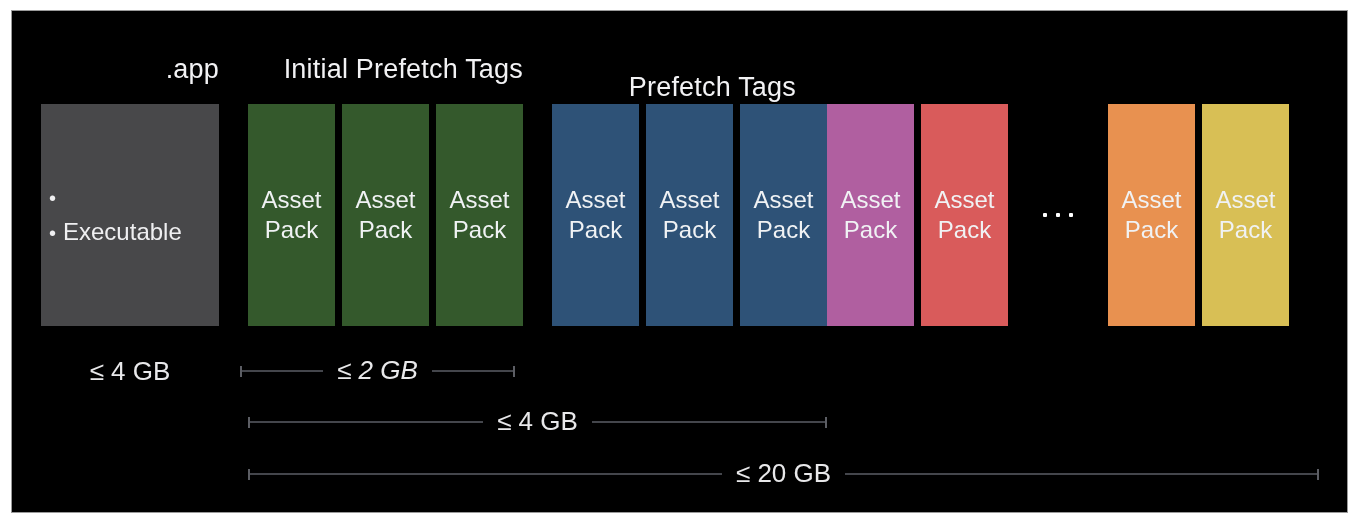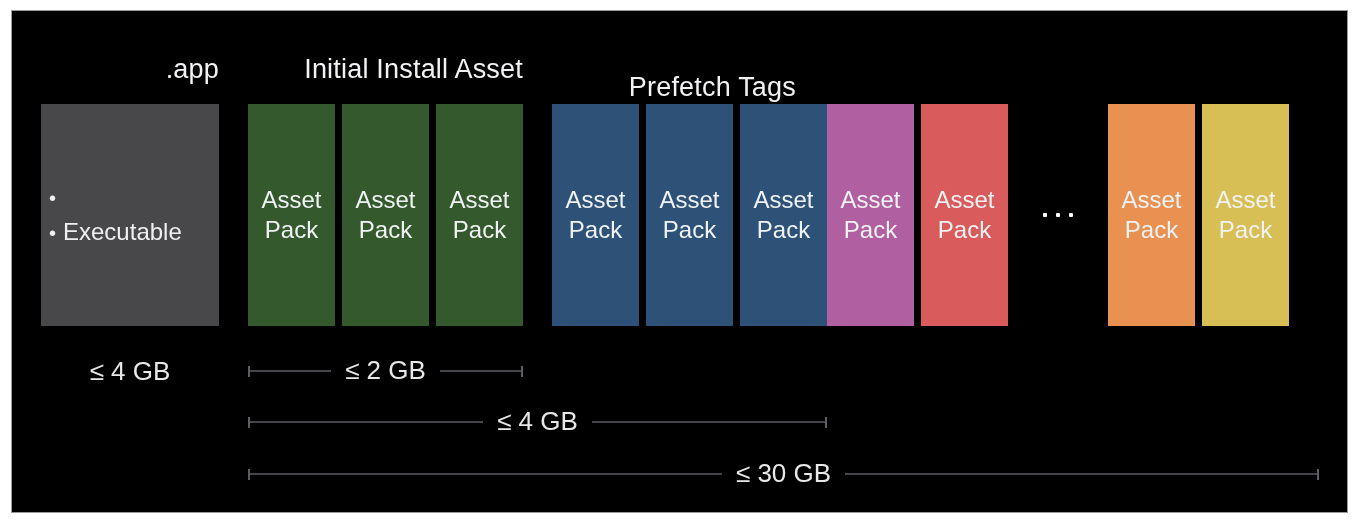--- a/index.html
+++ b/index.html
@@ -114,21 +114,21 @@
     font-size: 26px;
     color: #e8e8ea;
     white-space: nowrap;
   }
   .bracket {
     position: absolute;
     height: 30px;
     display: flex;
     align-items: center;
   }
-  .bracket-1 { left: 236px; top: 345px; width: 275px; }
+  .bracket-1 { left: 228px; top: 345px; width: 275px; font-style: italic; }
   .bracket-2 { left: 236px; top: 396px; width: 579px; }
   .bracket-3 { left: 236px; top: 448px; width: 1071px; }
   .tick {
     width: 2px;
     height: 11px;
     background: #5c5e64;
     flex: 0 0 auto;
   }
   .bline {
     flex: 1 1 auto;
@@ -143,21 +143,21 @@
     white-space: nowrap;
     transform: translateY(-1px);
   }
 </style>
 </head>
 <body>
 
 <div class="slide">
 
   <div class="hdr hdr-app">.app</div>
-  <div class="hdr hdr-initial">Initial Install Asset</div>
+  <div class="hdr hdr-initial">Initial Prefetch Tags</div>
   <div class="hdr hdr-prefetch">Prefetch Tags</div>
 
   <div class="pack-row">
     <div class="app-box" style="background: rgb(72, 72, 74);">
       <div class="bullet-list">
           <div class="bullet-line">
             <span class="bullet-char">•</span>
           </div>
           <div class="bullet-line">
             <span class="bullet-char">•</span>
@@ -204,18 +204,18 @@
     <span class="tick"></span>
     <span class="bline"></span>
     <span class="blabel">≤ 4 GB</span>
     <span class="bline"></span>
     <span class="tick"></span>
   </div>
 
   <div class="bracket bracket-3">
     <span class="tick"></span>
     <span class="bline"></span>
-    <span class="blabel">≤ 30 GB</span>
+    <span class="blabel">≤ 20 GB</span>
     <span class="bline"></span>
     <span class="tick"></span>
   </div>
 
 </div>
 
 </body></html>

